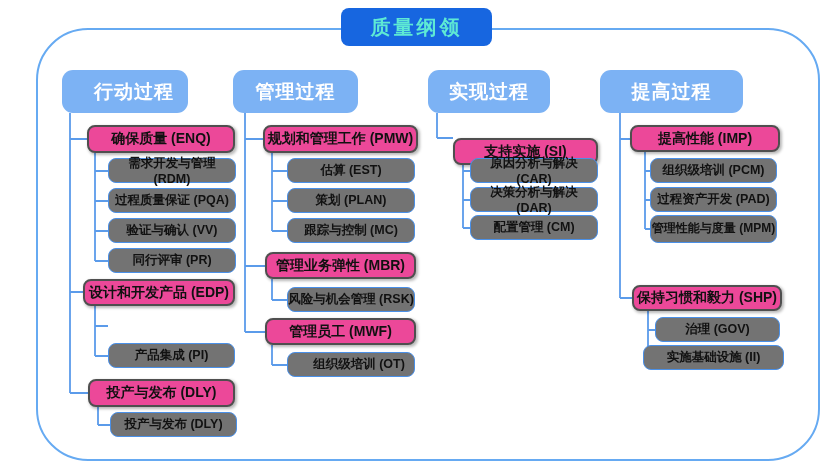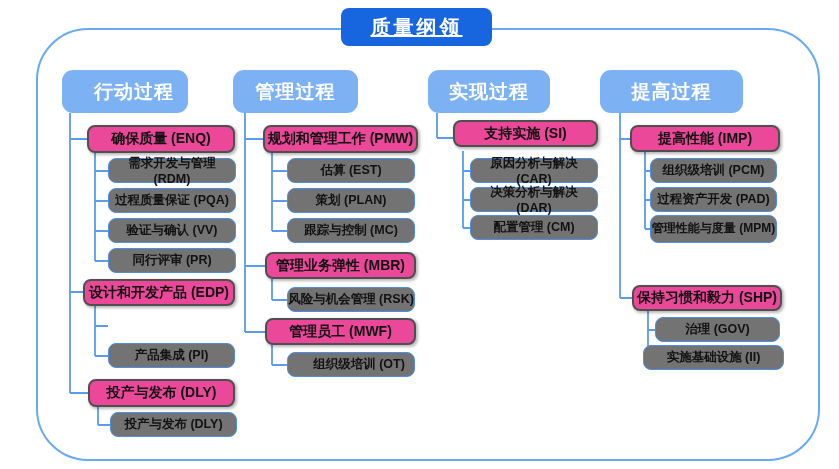--- a/index.html
+++ b/index.html
@@ -3,22 +3,22 @@
 <meta charset="utf-8">
 <style>
   html,body{margin:0;padding:0;background:#fff;}
   body{font-family:"Liberation Sans","DejaVu Sans",sans-serif;}
   #stage{position:relative;width:839px;height:469px;background:#fff;overflow:hidden;}
   #frame{position:absolute;left:36px;top:28px;width:784px;height:433px;
          border:2px solid #66aaf2;border-radius:52px;box-sizing:border-box;z-index:0;}
   #connectors{position:absolute;left:0;top:0;width:839px;height:469px;z-index:1;pointer-events:none;}
   .node{position:absolute;display:flex;align-items:center;justify-content:center;
         box-sizing:border-box;text-align:center;z-index:2;}
-  #title-box{background:#1766e0;color:#ffffff;border-radius:8px;font-size:20px;
-        font-weight:bold;letter-spacing:3px;z-index:5;text-decoration:underline;}
+  #title-box{background:#1766e0;color:#5eead4;border-radius:8px;font-size:20px;
+        font-weight:bold;letter-spacing:3px;z-index:5;}
   .hdr{background:#7cb2f4;color:#fff;border-radius:11px;font-size:19px;font-weight:bold;
         letter-spacing:1px;}
   .grp{background:#ec4899;border:2px solid #4f4f4f;border-radius:8px;color:#111;
         font-size:14px;font-weight:bold;box-shadow:1.5px 1.5px 3px rgba(0,0,0,0.28);}
   .leaf{background:#737373;border:1.5px solid #4a90e8;border-radius:8px;color:#111;
         font-size:12.5px;font-weight:bold;}
   .leaf.two-line{font-size:12px;line-height:1.15;}
 </style>
 </head>
 <body>
@@ -64,21 +64,21 @@
 
   <div class="node grp" style="left:263px;top:125px;width:155px;height:28px;">规划和管理工作 (PMW)</div>
   <div class="node leaf" style="left:287px;top:158px;width:128px;height:25px;">估算 (EST)</div>
   <div class="node leaf" style="left:287px;top:188px;width:128px;height:25px;">策划 (PLAN)</div>
   <div class="node leaf" style="left:287px;top:218px;width:128px;height:25px;">跟踪与控制 (MC)</div>
   <div class="node grp" style="left:265px;top:252px;width:151px;height:27px;">管理业务弹性 (MBR)</div>
   <div class="node leaf" style="left:287px;top:287px;width:128px;height:25px;">风险与机会管理 (RSK)</div>
   <div class="node grp" style="left:265px;top:318px;width:151px;height:27px;">管理员工 (MWF)</div>
   <div class="node leaf" style="left:287px;top:352px;width:128px;height:25px;padding-left:16px;">组织级培训 (OT)</div>
 
-  <div class="node grp" style="left:453px;top:120px;width:145px;height:27px;">支持实施 (SI)</div>
+  <div class="node grp" style="left:453px;top:138px;width:145px;height:27px;text-decoration:underline;">支持实施 (SI)</div>
   <div class="node leaf" style="left:470px;top:158px;width:128px;height:25px;">原因分析与解决 (CAR)</div>
   <div class="node leaf" style="left:470px;top:187px;width:128px;height:25px;">决策分析与解决 (DAR)</div>
   <div class="node leaf" style="left:470px;top:215px;width:128px;height:25px;">配置管理 (CM)</div>
 
   <div class="node grp" style="left:630px;top:125px;width:150px;height:27px;">提高性能 (IMP)</div>
   <div class="node leaf" style="left:650px;top:158px;width:127px;height:25px;">组织级培训 (PCM)</div>
   <div class="node leaf" style="left:650px;top:187px;width:127px;height:25px;">过程资产开发 (PAD)</div>
   <div class="node leaf two-line" style="left:650px;top:215px;width:127px;height:28px;">管理性能与度量 (MPM)</div>
   <div class="node grp" style="left:632px;top:285px;width:150px;height:26px;">保持习惯和毅力 (SHP)</div>
   <div class="node leaf" style="left:655px;top:317px;width:125px;height:25px;">治理 (GOV)</div>

